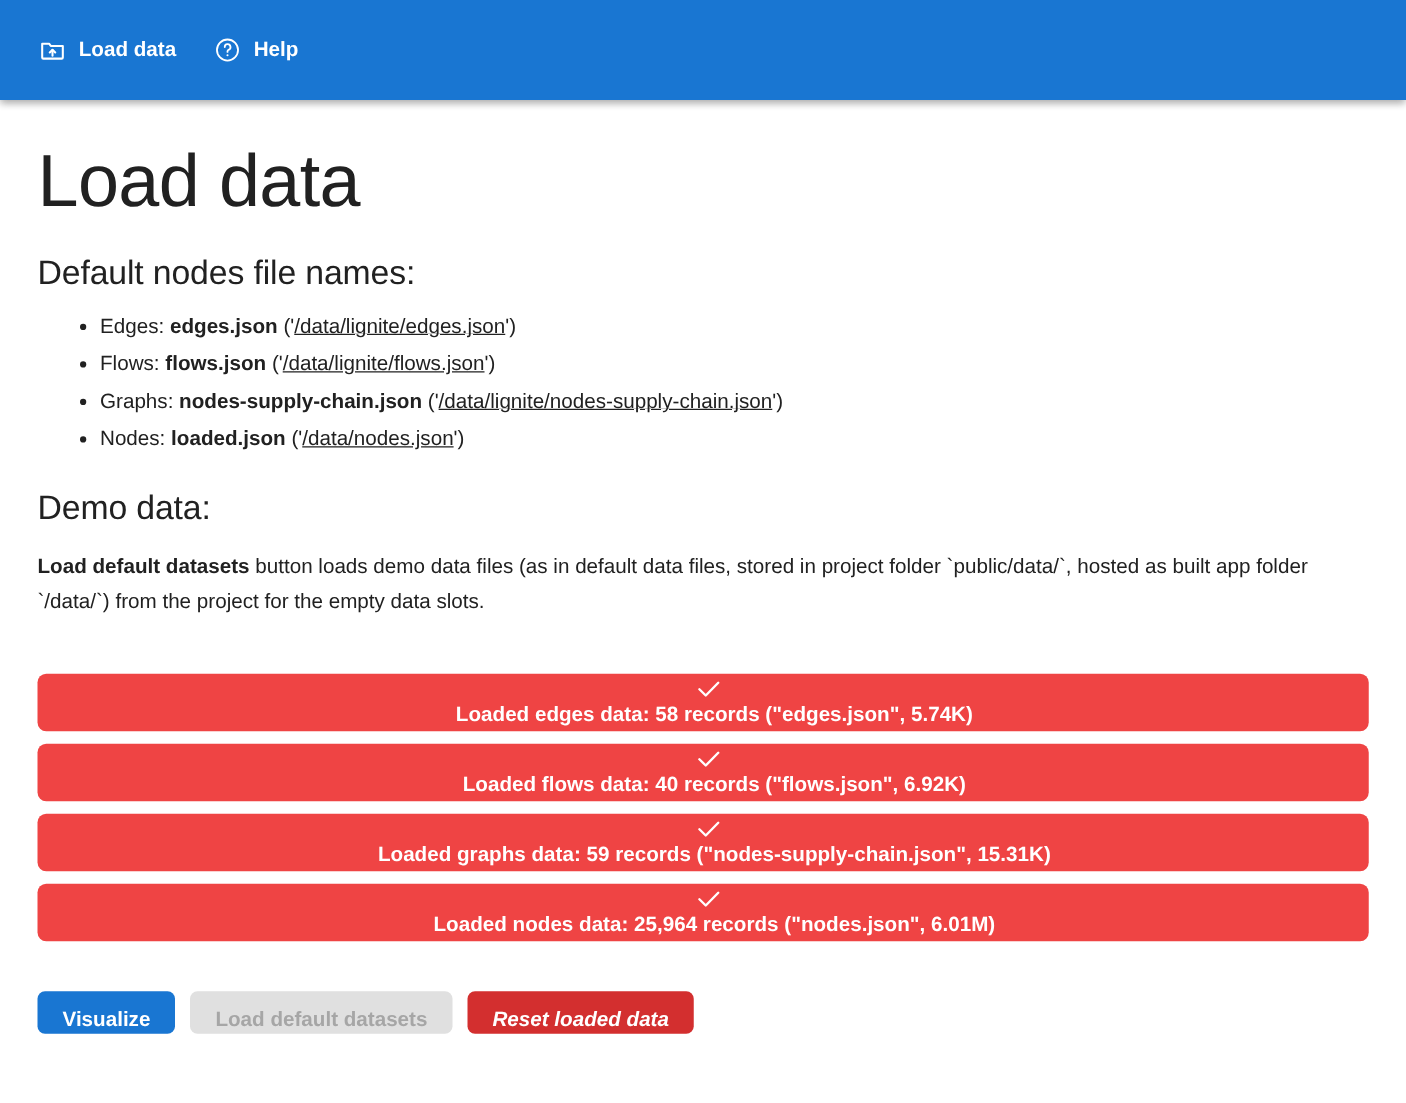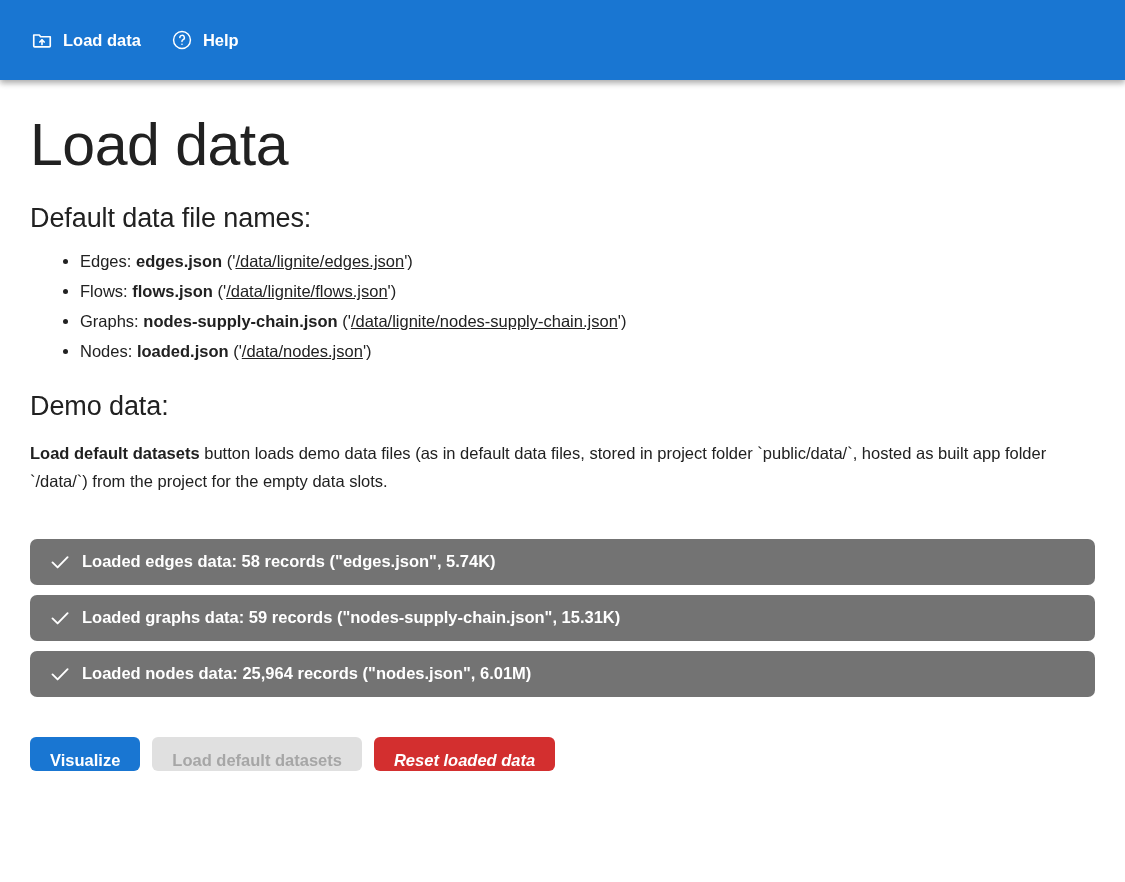--- a/index.html
+++ b/index.html
@@ -98,29 +98,30 @@
   .demo-para b { font-weight: bold; }
 
   
   .alerts {
     margin-top: 44px;
     display: flex;
     flex-direction: column;
     gap: 10px;
   }
   .alert {
-    background: #737373;
+    background: #ef4444;
     color: #ffffff;
     border-radius: 7px;
     height: 46px;
     display: flex;
     align-items: center;
     padding-left: 18px;
     font-size: 16.5px;
     font-weight: bold;
+    flex-direction: column;
   }
   .alert .check {
     width: 24px; height: 24px;
     margin-right: 10px;
     flex: 0 0 auto;
   }
   .alert .check svg { display: block; }
 
   
   .buttons {
@@ -174,21 +175,21 @@
       <span>Help</span>
     </div>
 
   </div>
 </div>
 
 <div class="page">
 
   <h1 class="page-title">Load data</h1>
 
-  <h2 class="section-head">Default data file names:</h2>
+  <h2 class="section-head">Default nodes file names:</h2>
 
   <ul class="file-list">
     <li>
       <span>Edges:</span>
       <b>edges.json</b><span> ('</span><a href="#">/data/lignite/edges.json</a><span>')</span>
     </li>
     <li>
       <span>Flows:</span>
       <b>flows.json</b><span> ('</span><a href="#">/data/lignite/flows.json</a><span>')</span>
     </li>
@@ -210,20 +211,28 @@
 
     <div class="alert">
       <span class="check">
         <svg width="24" height="24" viewBox="0 0 24 24" fill="none" stroke="#ffffff" stroke-width="1.9" stroke-linecap="round" stroke-linejoin="round">
             <path d="M4.5 12.4 9.6 17.4 19.6 7.2"></path>
           </svg>
       </span>
       <span>Loaded edges data: 58 records ("edges.json", 5.74K)</span>
     </div>
 
+    <div class="alert">
+      <span class="check">
+        <svg width="24" height="24" viewBox="0 0 24 24" fill="none" stroke="#ffffff" stroke-width="1.9" stroke-linecap="round" stroke-linejoin="round">
+            <path d="M4.5 12.4 9.6 17.4 19.6 7.2"></path>
+          </svg>
+      </span>
+      <span>Loaded flows data: 40 records ("flows.json", 6.92K)</span>
+    </div>
 
     <div class="alert">
       <span class="check">
         <svg width="24" height="24" viewBox="0 0 24 24" fill="none" stroke="#ffffff" stroke-width="1.9" stroke-linecap="round" stroke-linejoin="round">
             <path d="M4.5 12.4 9.6 17.4 19.6 7.2"></path>
           </svg>
       </span>
       <span>Loaded graphs data: 59 records ("nodes-supply-chain.json", 15.31K)</span>
     </div>
 

